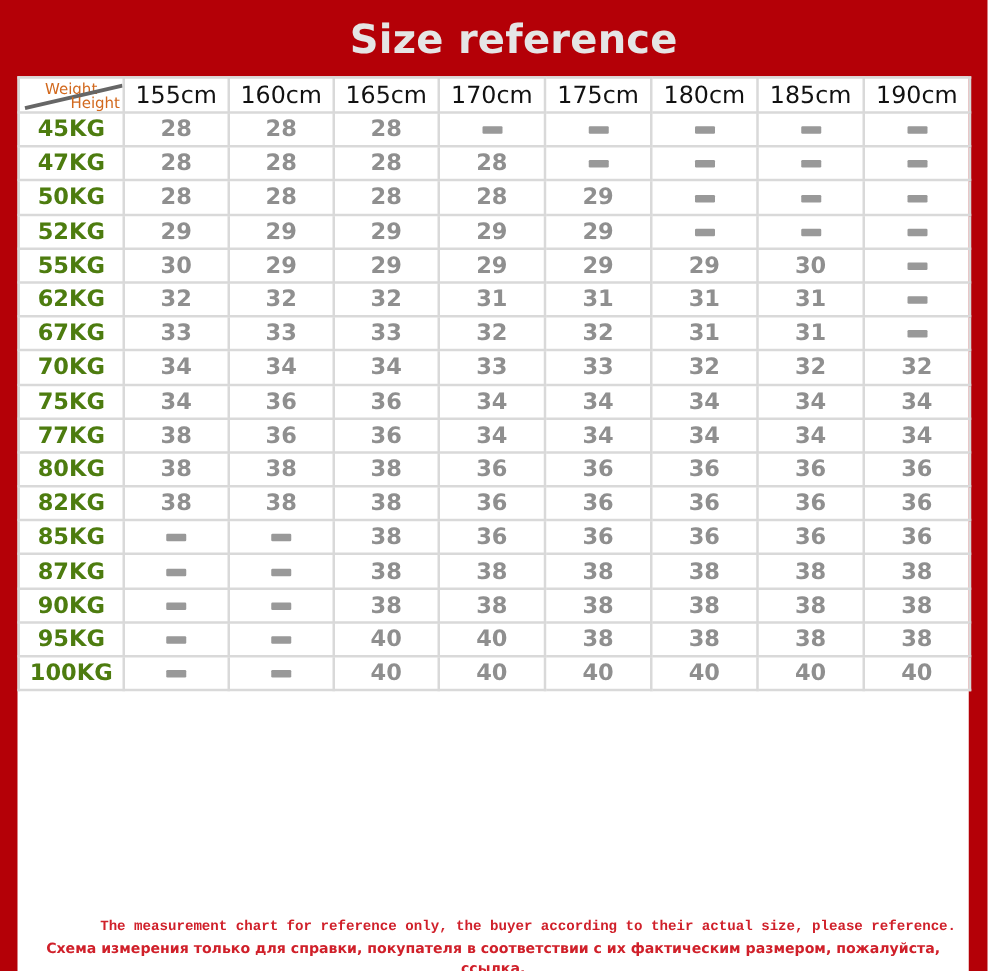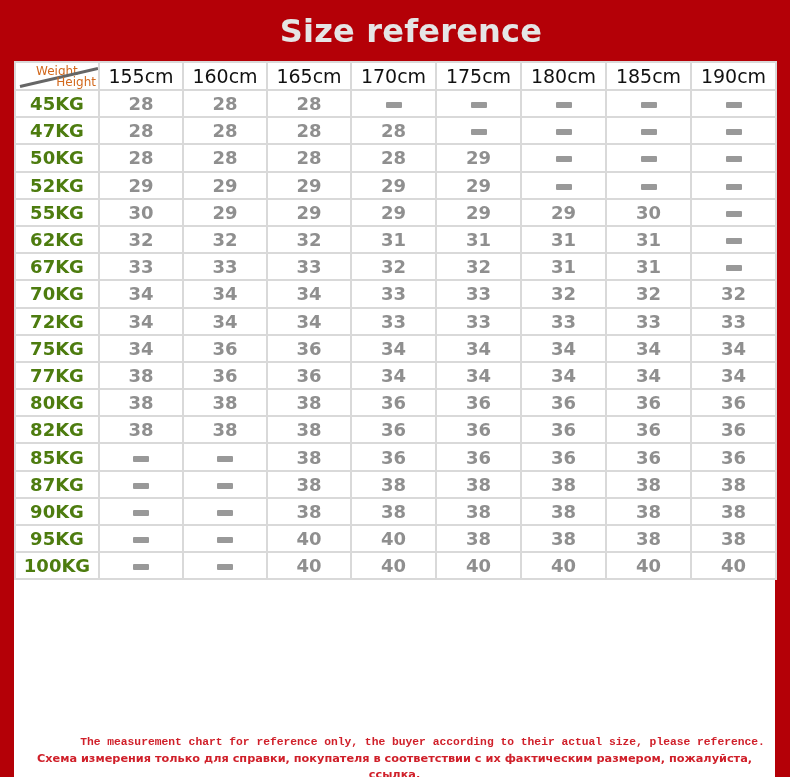--- a/index.html
+++ b/index.html
@@ -184,31 +184,20 @@
           <td class="val">34</td>
           <td class="val">34</td>
           <td class="val">34</td>
           <td class="val">33</td>
           <td class="val">33</td>
           <td class="val">32</td>
           <td class="val">32</td>
           <td class="val">32</td>
         </tr>
         <tr>
-          <td class="wcell">72KG</td>
-          <td class="val">34</td>
-          <td class="val">34</td>
-          <td class="val">34</td>
-          <td class="val">33</td>
-          <td class="val">33</td>
-          <td class="val">33</td>
-          <td class="val">33</td>
-          <td class="val">33</td>
-        </tr>
-        <tr>
           <td class="wcell">75KG</td>
           <td class="val">34</td>
           <td class="val">36</td>
           <td class="val">36</td>
           <td class="val">34</td>
           <td class="val">34</td>
           <td class="val">34</td>
           <td class="val">34</td>
           <td class="val">34</td>
         </tr>

